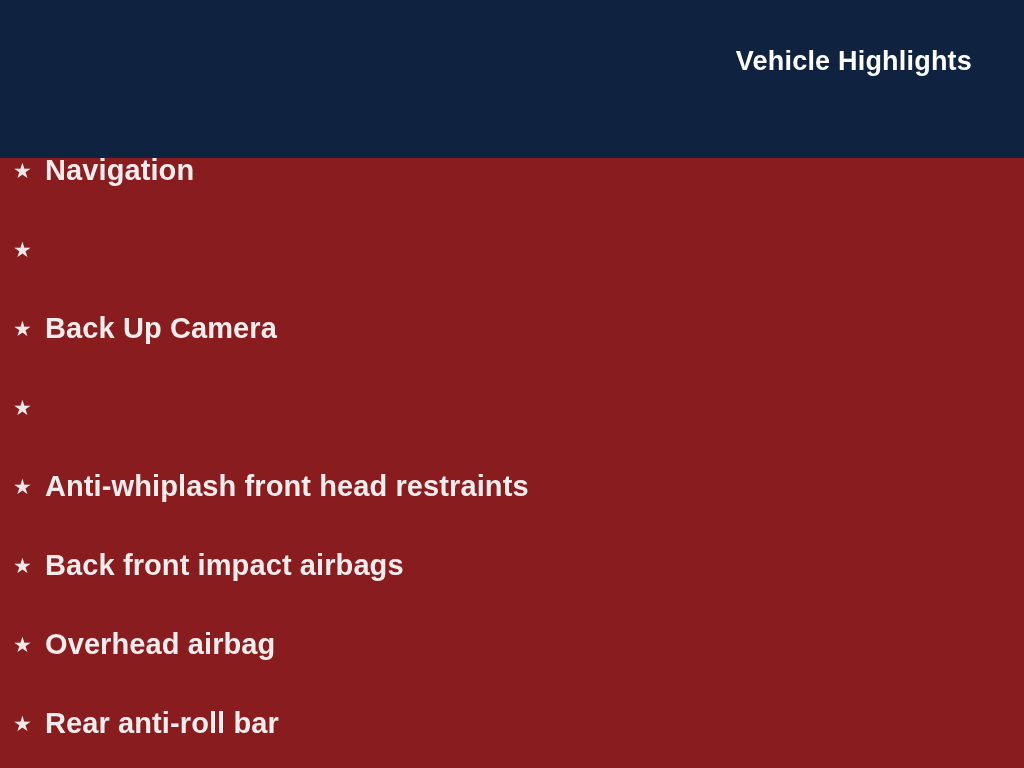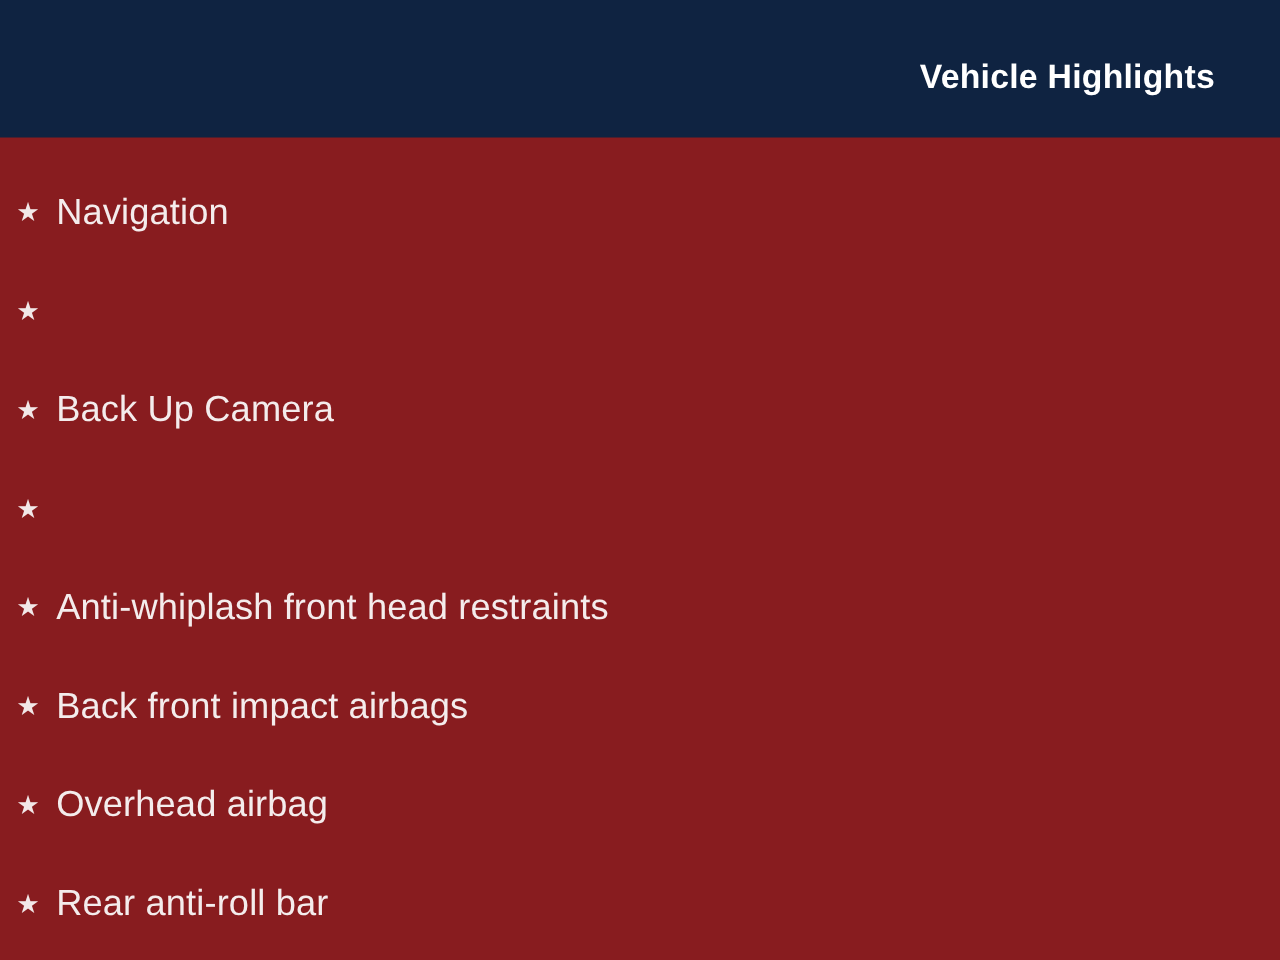--- a/index.html
+++ b/index.html
@@ -17,21 +17,21 @@
     position: relative;
     width: 1024px;
     height: 768px;
     background: #881c1f;
   }
   .slide-header {
     position: absolute;
     left: 0;
     top: 0;
     width: 1024px;
-    height: 110px;
+    height: 158px;
     background: #0f2341;
     box-sizing: border-box;
   }
   .slide-title {
     position: absolute;
     right: 52px;
     top: 46px;
     margin: 0;
     font-size: 27px;
     font-weight: bold;
@@ -61,21 +61,21 @@
     width: 32px;
     font-size: 21px;
     line-height: 1;
     color: #f2e8e8;
     text-align: left;
   }
   .highlight-label {
     font-size: 29px;
     line-height: 1;
     color: #f4ecec;
-    font-weight: normal;
+    font-weight: bold;
     letter-spacing: 0.1px;
     white-space: nowrap;
   }
 </style>
 </head>
 <body>
 
 <div class="slide">
 
   <div class="slide-header">

